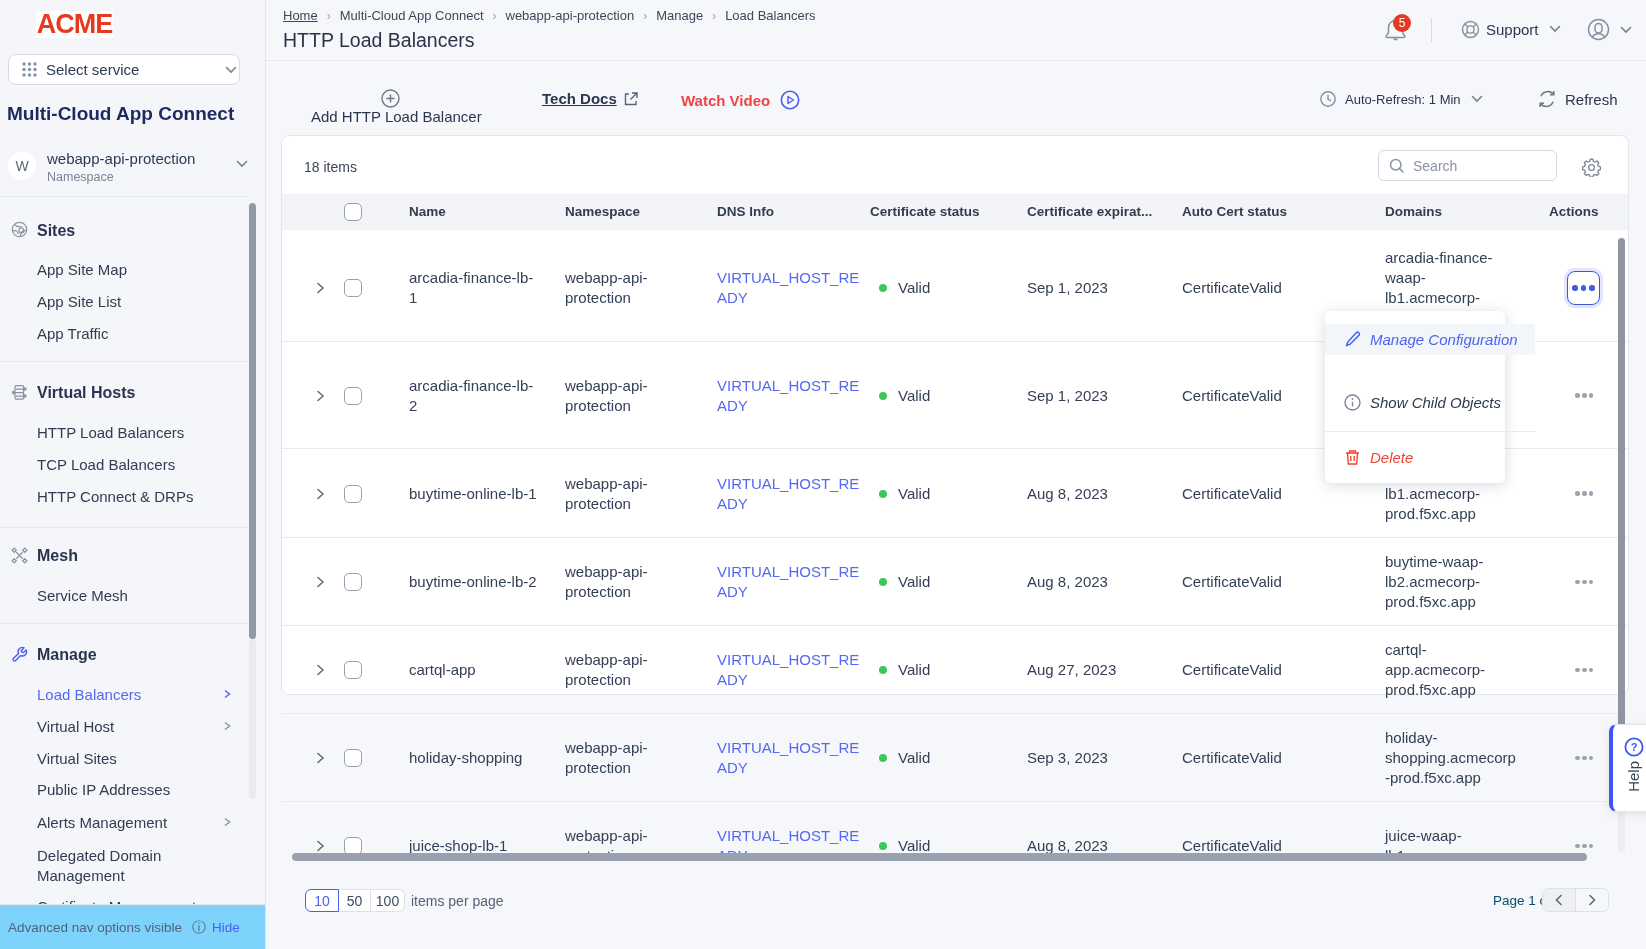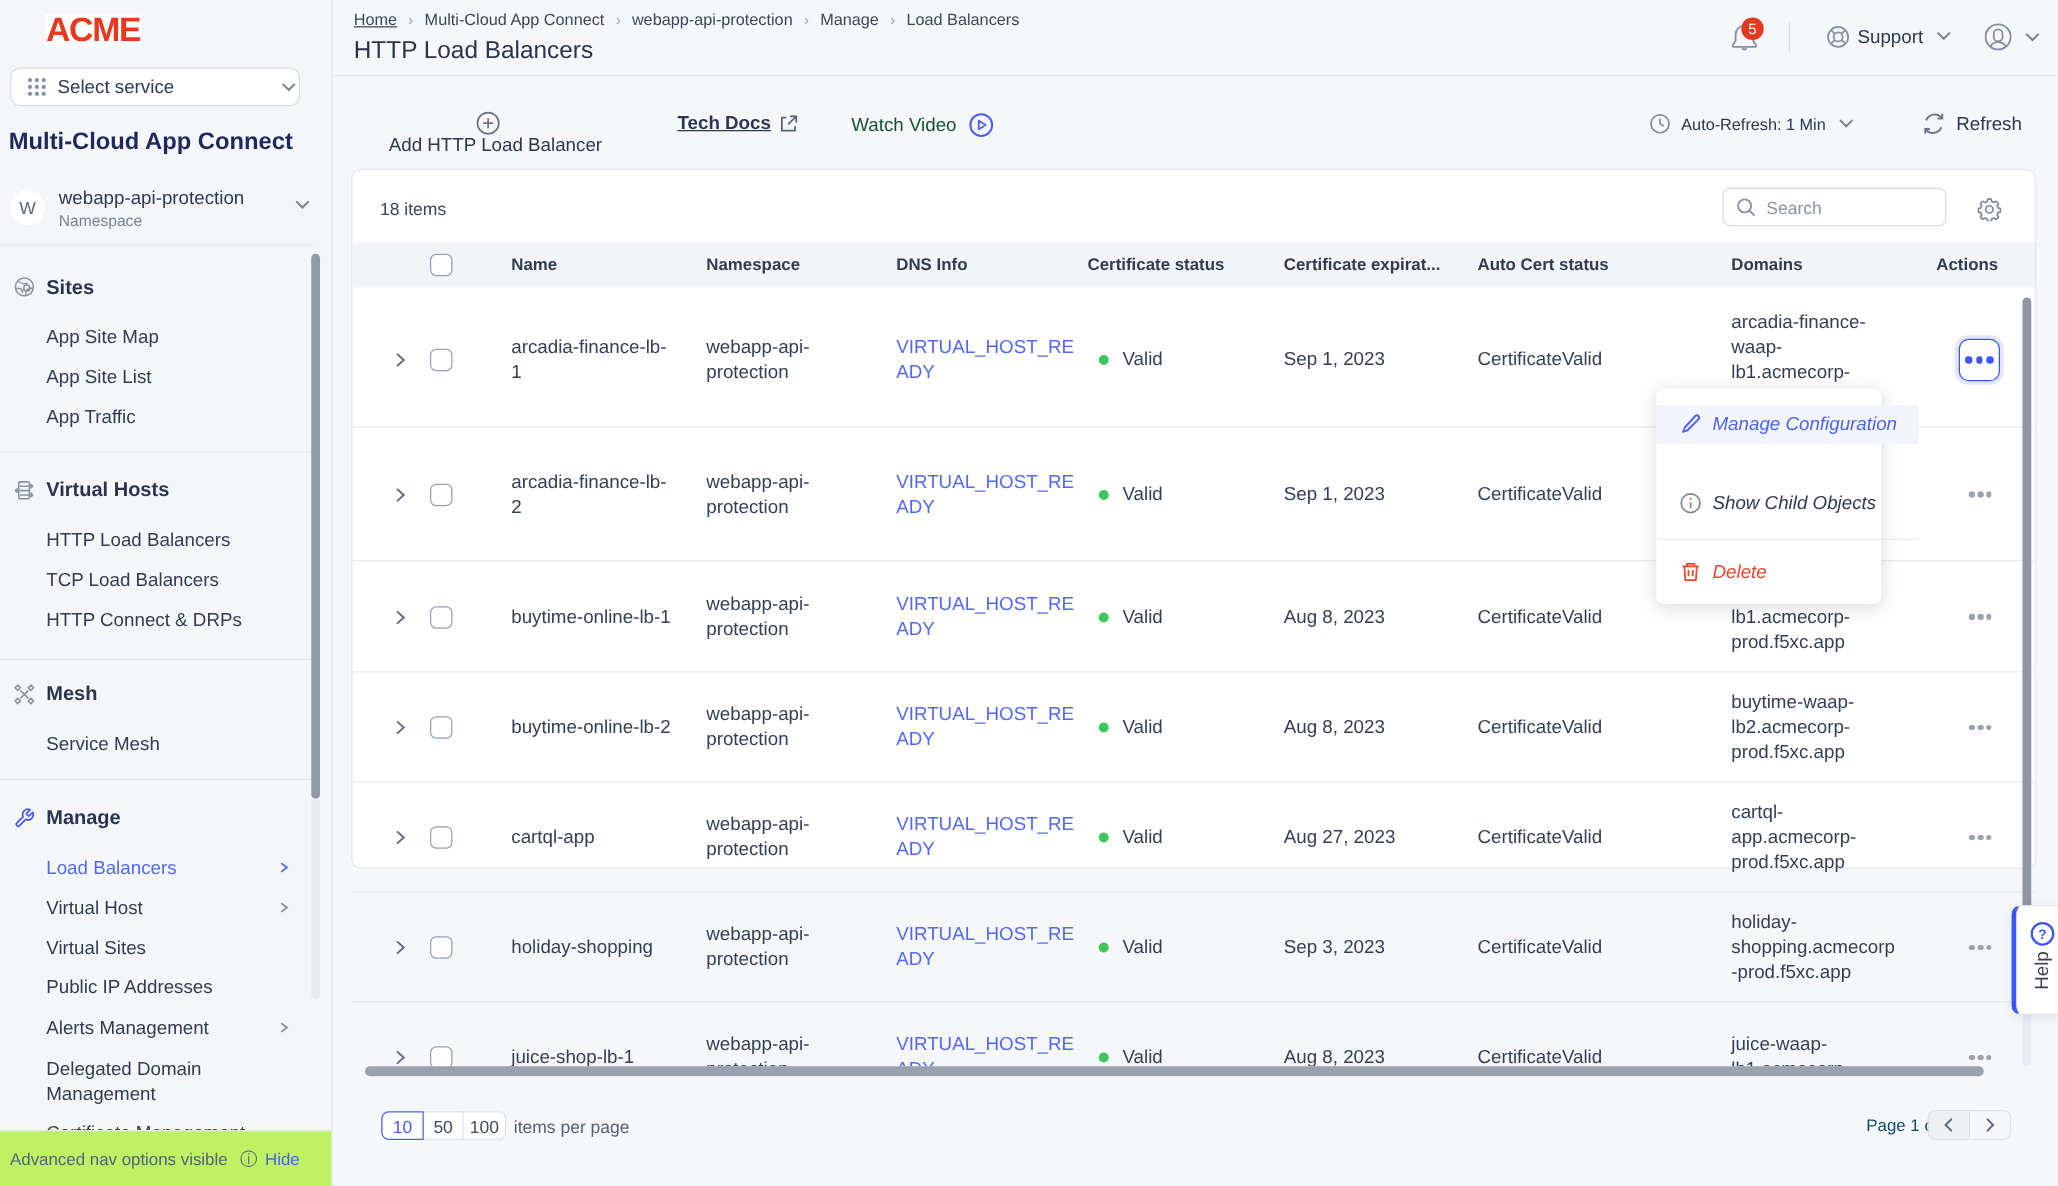--- a/index.html
+++ b/index.html
@@ -18,21 +18,21 @@
 #nsname { position:absolute; left:39px; top:-2px; font-size:15px; color:#2c3a55; }
 #nssub { position:absolute; left:39px; top:18px; font-size:12.5px; color:#7a8495; }
 .sdiv { position:absolute; left:0; width:250px; border-top:1px solid #e4e7ed; }
 .sechead { position:absolute; left:37px; font-size:16px; font-weight:bold; color:#2a3450; }
 .secicon { position:absolute; left:11px; width:17px; height:17px; }
 .sitem { position:absolute; left:37px; font-size:15px; color:#323c52; }
 .sitem.active { color:#5468f0; }
 .schev { position:absolute; left:222px; width:10px; height:10px; }
 #sbthumb { position:absolute; left:249px; top:203px; width:7px; height:436px; background:#9099a7; border-radius:4px; }
 #sbtrack { position:absolute; left:249px; top:639px; width:7px; height:160px; background:#e9ebf0; border-radius:4px; }
-#advbar { position:absolute; left:0; top:904px; width:265px; height:45px; background:#bef264; border-top:1px solid #e2e5eb; }
+#advbar { position:absolute; left:0; top:904px; width:265px; height:45px; background:#7dd3fc; border-top:1px solid #e2e5eb; }
 #advbar .t { position:absolute; left:8px; top:15px; font-size:13.5px; color:#55607a; }
 #advbar .hide { position:absolute; left:212px; top:15px; font-size:13.5px; color:#4a5ef0; }
 
 
 #bcrumb { position:absolute; left:283px; top:8px; font-size:13px; color:#3d4759; }
 #bcrumb .sep { color:#9aa3b2; margin:0 9px; font-size:12px; }
 #bcrumb .home { text-decoration:underline; }
 #title { position:absolute; left:283px; top:29px; font-size:19.5px; color:#29344a; }
 #hdrdiv { position:absolute; left:266px; top:60px; width:1380px; border-top:1px solid #e7e9ee; }
 
@@ -43,21 +43,21 @@
 #suprow { position:absolute; left:1461px; top:19px; display:flex; align-items:center; height:20px; }
 #suprow .t { font-size:15px; color:#2b3750; margin:0 10px 0 6px; }
 #usr { position:absolute; left:1587px; top:18px; }
 
 
 #addbtn { position:absolute; left:300px; top:89px; display:flex; align-items:center;flex-direction:column; }
 #addbtn .t { font-size:15px; color:#2b3750; margin-left:11px; }
 #techdocs { position:absolute; left:542px; top:90px; display:flex; align-items:center; }
 #techdocs .t { font-size:15px; font-weight:bold; color:#2b3750; text-decoration:underline; margin-right:6px; }
 #watchv { position:absolute; left:681px; top:90px; display:flex; align-items:center; }
-#watchv .t { font-size:15px; color:#14532d; margin-right:10px; }
+#watchv .t { font-size:15px; color:#ef4444; margin-right:10px;font-weight:bold; }
 #autoref { position:absolute; left:1320px; top:91px; display:flex; align-items:center; }
 #autoref .t { font-size:13px; color:#2b3750; margin:0 10px 0 9px; }
 #refresh { position:absolute; left:1538px; top:90px; display:flex; align-items:center; }
 #refresh .t { font-size:15px; color:#2b3750; margin-left:9px; }
 
 
 #card { position:absolute; left:281px; top:135px; width:1348px; height:560px; background:#fff; border:1px solid #e3e6ed; border-radius:8px; }
 #items18 { position:absolute; left:22px; top:23px; font-size:14px; color:#3c4558; }
 #search { position:absolute; left:1096px; top:14px; width:179px; height:31px; border:1px solid #d4d9e2; border-radius:6px; display:flex; align-items:center; }
 #search .ph { font-size:14px; color:#8a94a6; margin-left:8px; }

